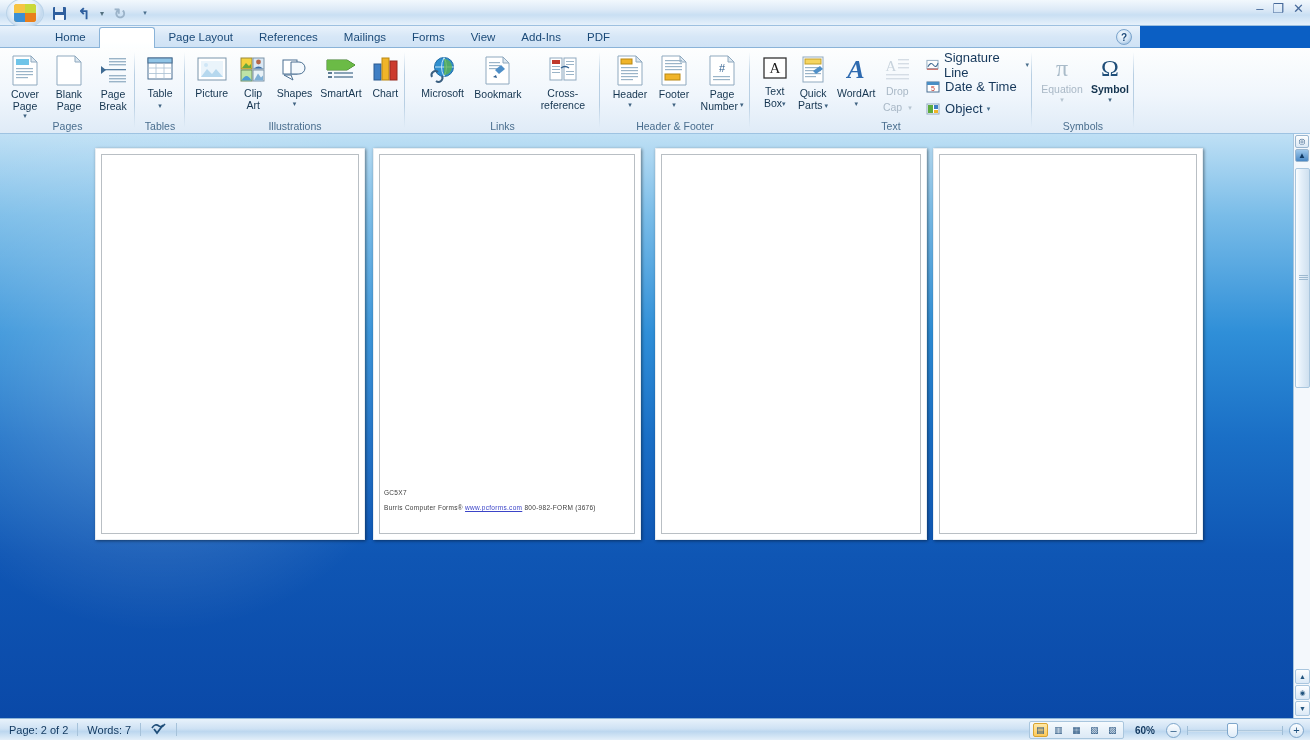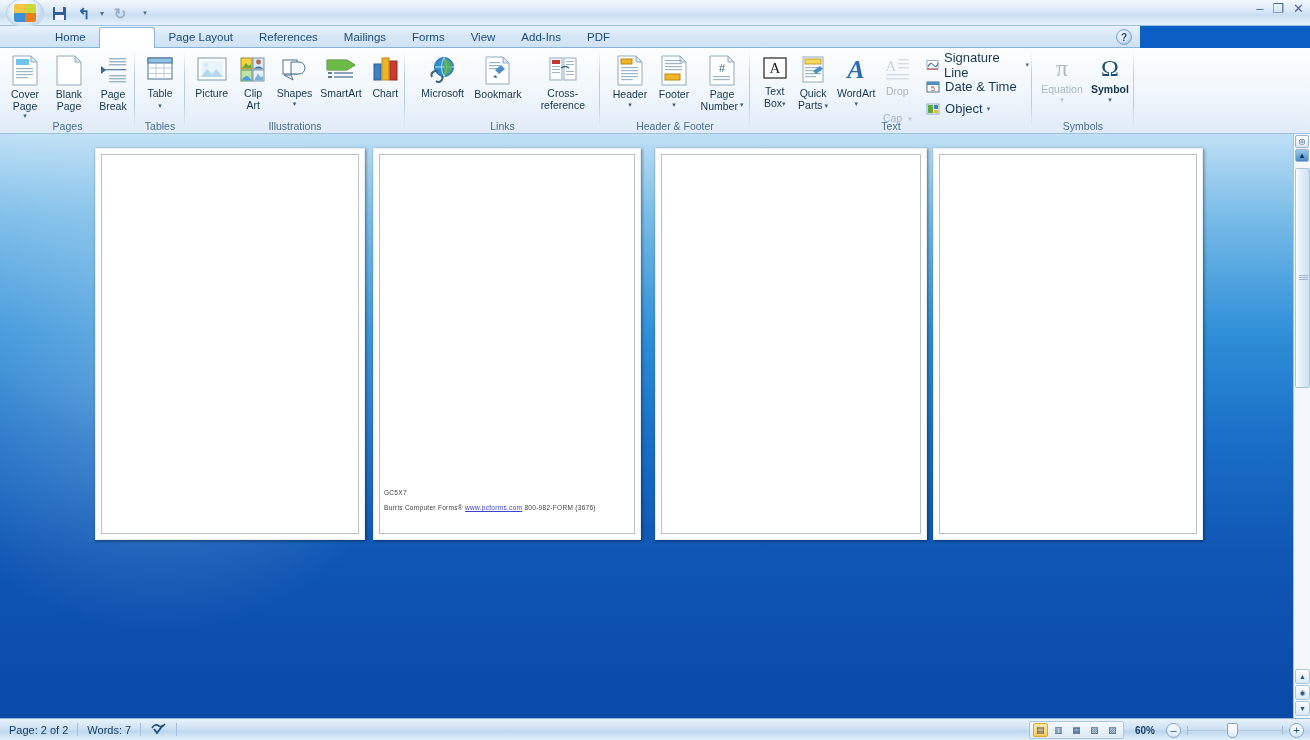--- a/index.html
+++ b/index.html
@@ -514,21 +514,21 @@
           <text x="8" y="16" font-size="15" text-anchor="middle" fill="#c8d3dd" font-family="Liberation Serif">A</text>
           <g fill="#d5dde5">
               <rect x="15" y="4" width="11" height="1.4"></rect>
               <rect x="15" y="8" width="11" height="1.4"></rect>
               <rect x="15" y="12" width="11" height="1.4"></rect>
               <rect x="3" y="19" width="23" height="1.4"></rect>
               <rect x="3" y="23" width="23" height="1.4"></rect>
             </g>
         </svg>
         <span class="blabel dim">Drop</span>
-        <span class="blabel dim" style="margin-top:15px; display:inline-flex; gap:6px; align-items:center;">
+        <span class="blabel dim" style="margin-top:4px; display:inline-flex; gap:6px; align-items:center;">
           <span>Cap</span>
           <span class="dcaret dim">▾</span>
         </span>
       </div>
 
       <div style="display:flex; flex-direction:column; justify-content:center; padding:4px 0 0 8px; gap:3px;">
         <div class="smbtn">
           <svg width="15" height="14" viewBox="0 0 15 14">
             <rect x="1" y="2" width="12" height="9" fill="#fdfdfd" stroke="#8fa9bf"></rect>
             <path d="M2 9 q3 -6 6 -2 t5 -2" fill="none" stroke="#3f6b93" stroke-width="1.2"></path>

